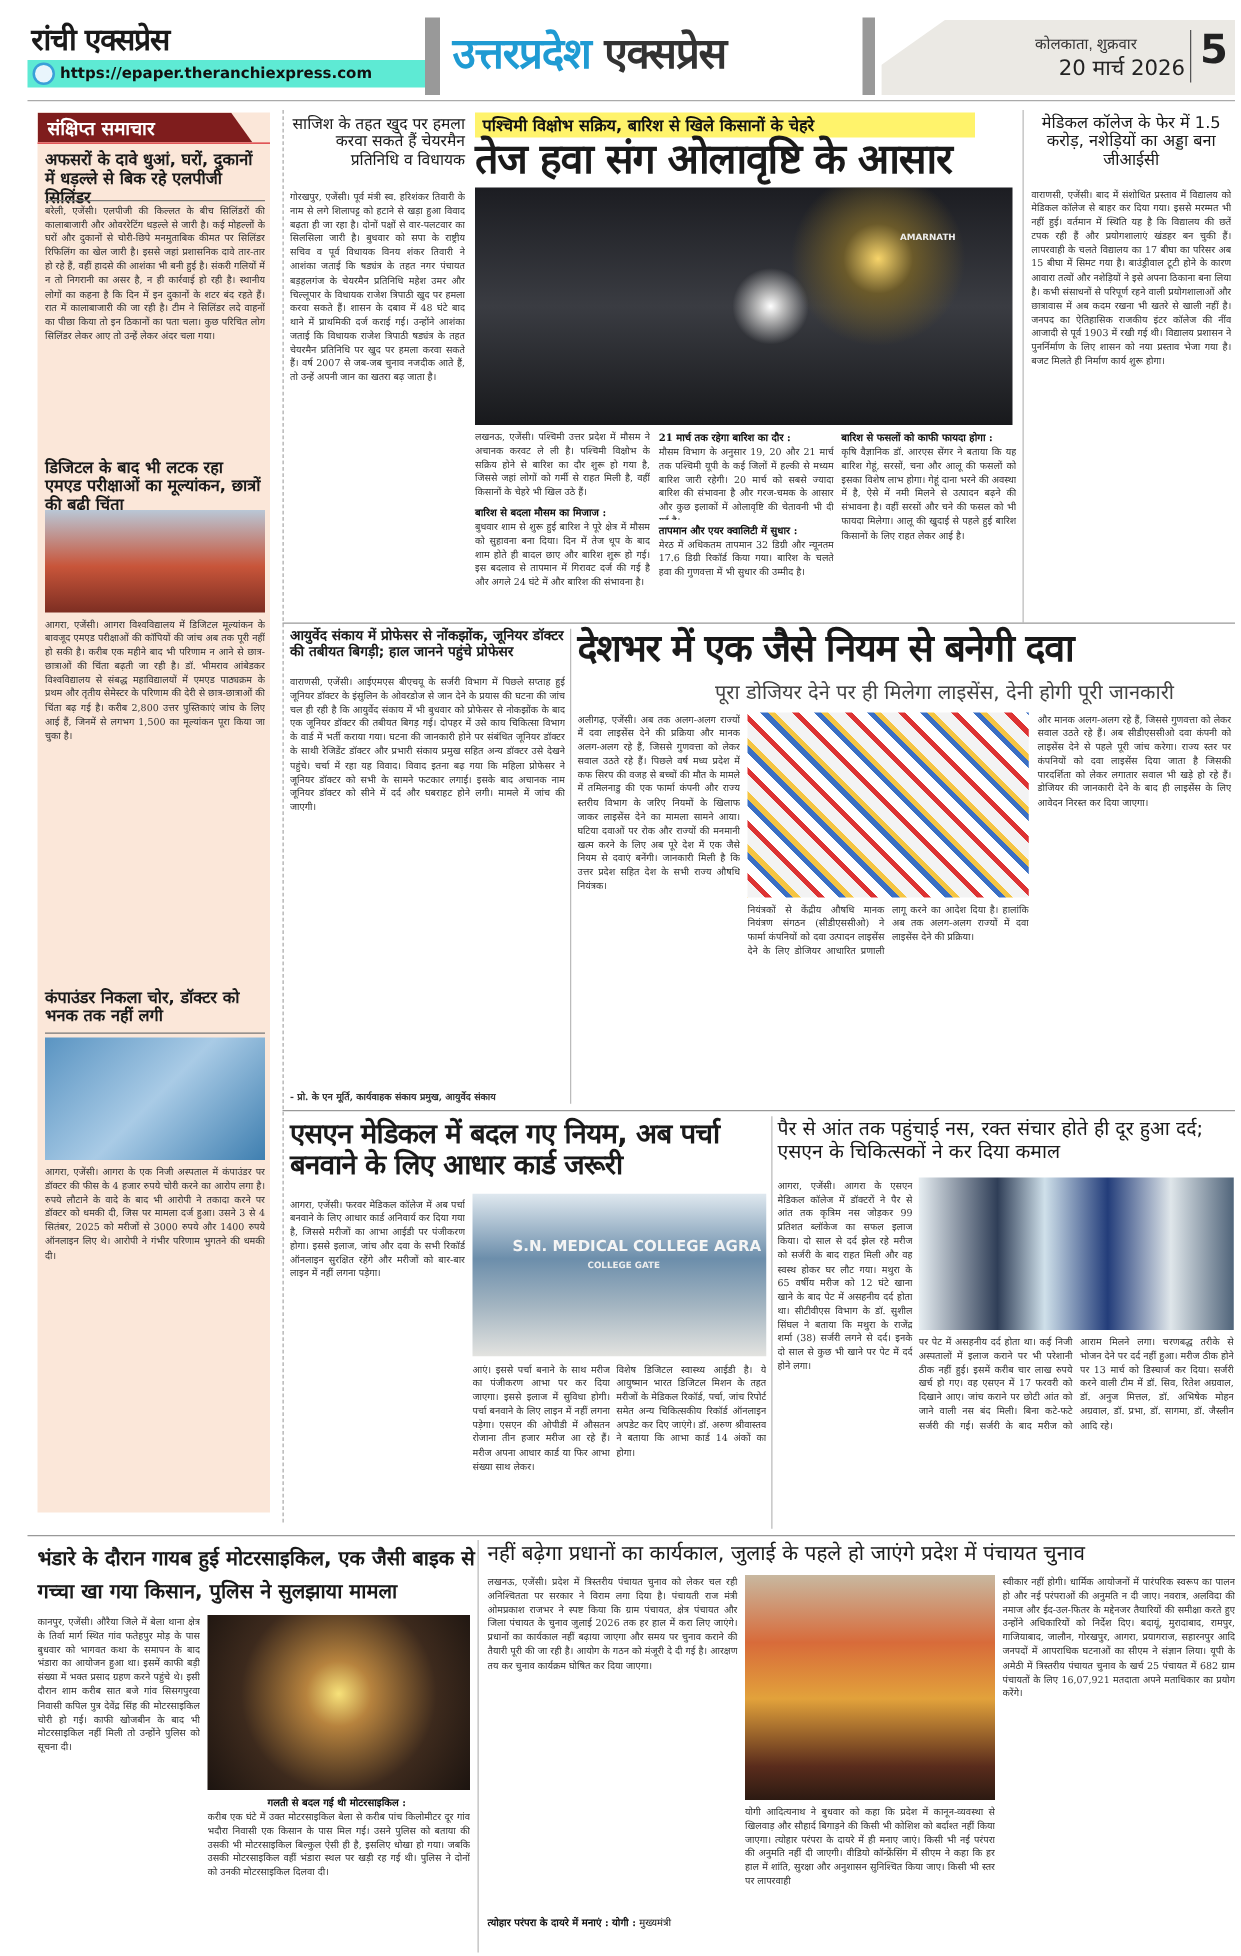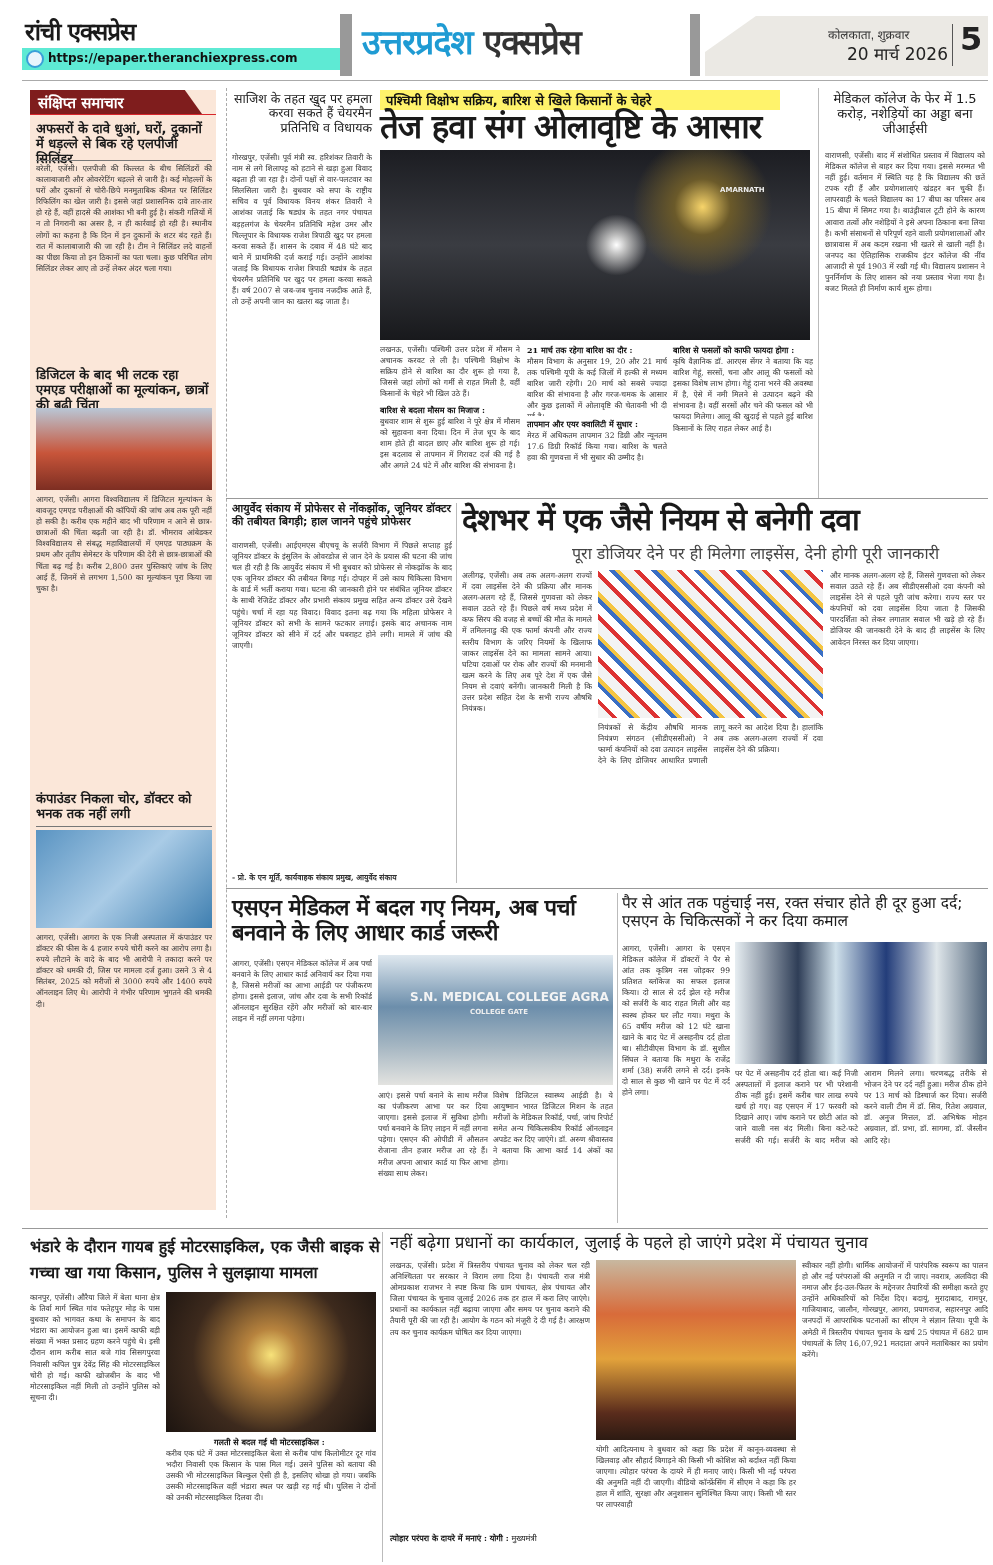--- a/index.html
+++ b/index.html
@@ -91,21 +91,21 @@
 <div class="abs hd" style="left:462px;top:503px;width:520px;font-size:30px;letter-spacing:-1px">देशभर में एक जैसे नियम से बनेगी दवा</div>
 <div class="abs hd" style="left:572px;top:545px;width:420px;font-size:16px;color:#444;font-weight:400">पूरा डोजियर देने पर ही मिलेगा लाइसेंस, देनी होगी पूरी जानकारी</div>
 <div class="abs bt" style="left:462px;top:570px;width:130px;height:310px">अलीगढ़, एजेंसी। अब तक अलग-अलग राज्यों में दवा लाइसेंस देने की प्रक्रिया और मानक अलग-अलग रहे हैं, जिससे गुणवत्ता को लेकर सवाल उठते रहे हैं। पिछले वर्ष मध्य प्रदेश में कफ सिरप की वजह से बच्चों की मौत के मामले में तमिलनाडु की एक फार्मा कंपनी और राज्य स्तरीय विभाग के जरिए नियमों के खिलाफ जाकर लाइसेंस देने का मामला सामने आया। घटिया दवाओं पर रोक और राज्यों की मनमानी खत्म करने के लिए अब पूरे देश में एक जैसे नियम से दवाएं बनेंगी। जानकारी मिली है कि उत्तर प्रदेश सहित देश के सभी राज्य औषधि नियंत्रक।</div>
 <div class="abs" style="left:598px;top:570px;width:225px;height:148px;background:repeating-linear-gradient(45deg,#f3f3f3 0 10px,#d33 10px 14px,#fff 14px 22px,#3a6fc4 22px 26px,#f5c542 26px 30px)"></div>
 <div class="abs bt" style="left:598px;top:722px;width:225px;height:160px;column-count:2;column-gap:6px">नियंत्रकों से केंद्रीय औषधि मानक नियंत्रण संगठन (सीडीएससीओ) ने फार्मा कंपनियों को दवा उत्पादन लाइसेंस देने के लिए डोजियर आधारित प्रणाली लागू करने का आदेश दिया है। हालांकि अब तक अलग-अलग राज्यों में दवा लाइसेंस देने की प्रक्रिया।</div>
 <div class="abs bt" style="left:830px;top:570px;width:155px;height:312px">और मानक अलग-अलग रहे हैं, जिससे गुणवत्ता को लेकर सवाल उठते रहे हैं। अब सीडीएससीओ दवा कंपनी को लाइसेंस देने से पहले पूरी जांच करेगा। राज्य स्तर पर कंपनियों को दवा लाइसेंस दिया जाता है जिसकी पारदर्शिता को लेकर लगातार सवाल भी खड़े हो रहे हैं। डोजियर की जानकारी देने के बाद ही लाइसेंस के लिए आवेदन निरस्त कर दिया जाएगा।</div>
 
 <div class="abs" style="left:226px;top:888px;width:762px;height:1px;background:#999"></div>
 
 <div class="abs hd" style="left:232px;top:895px;width:380px;font-size:22px;letter-spacing:-0.5px">एसएन मेडिकल में बदल गए नियम, अब पर्चा बनवाने के लिए आधार कार्ड जरूरी</div>
-<div class="abs bt" style="left:232px;top:958px;width:140px;height:130px">आगरा, एजेंसी। एसएन मेडिकल कॉलेज में अब पर्चा बनवाने के लिए आधार कार्ड अनिवार्य कर दिया गया है, जिससे मरीजों का आभा आईडी पर पंजीकरण होगा। इससे इलाज, जांच और दवा के सभी रिकॉर्ड ऑनलाइन सुरक्षित रहेंगे और मरीजों को बार-बार लाइन में नहीं लगना पड़ेगा।</div>
+<div class="abs bt" style="left:232px;top:958px;width:140px;height:130px">आगरा, एजेंसी। फरवर मेडिकल कॉलेज में अब पर्चा बनवाने के लिए आधार कार्ड अनिवार्य कर दिया गया है, जिससे मरीजों का आभा आईडी पर पंजीकरण होगा। इससे इलाज, जांच और दवा के सभी रिकॉर्ड ऑनलाइन सुरक्षित रहेंगे और मरीजों को बार-बार लाइन में नहीं लगना पड़ेगा।</div>
 <div class="abs" style="left:378px;top:955px;width:235px;height:130px;background:linear-gradient(180deg,#dfe8ef,#6c8eab 40%,#a5b6c2 70%,#e3e3e0)"></div>
 <div class="abs" style="left:410px;top:990px;font-family:'DejaVu Sans',sans-serif;font-weight:700;font-size:12px;color:#f4f4f4">S.N. MEDICAL COLLEGE AGRA</div>
 <div class="abs" style="left:470px;top:1008px;font-family:'DejaVu Sans',sans-serif;font-weight:700;font-size:7px;color:#eee">COLLEGE GATE</div>
 <div class="abs bt" style="left:378px;top:1090px;width:110px;height:130px">आएं। इससे पर्चा बनाने के साथ मरीज का पंजीकरण आभा पर कर दिया जाएगा। इससे इलाज में सुविधा होगी। पर्चा बनवाने के लिए लाइन में नहीं लगना पड़ेगा। एसएन की ओपीडी में औसतन रोजाना तीन हजार मरीज आ रहे हैं। मरीज अपना आधार कार्ड या फिर आभा संख्या साथ लेकर।</div>
 <div class="abs bt" style="left:493px;top:1090px;width:120px;height:130px">विशेष डिजिटल स्वास्थ्य आईडी है। ये आयुष्मान भारत डिजिटल मिशन के तहत मरीजों के मेडिकल रिकॉर्ड, पर्चा, जांच रिपोर्ट समेत अन्य चिकित्सकीय रिकॉर्ड ऑनलाइन अपडेट कर दिए जाएंगे। डॉ. अरुण श्रीवास्तव ने बताया कि आभा कार्ड 14 अंकों का होगा।</div>
 
 <div class="abs vline" style="left:617px;top:893px;height:330px"></div>
 <div class="abs hd" style="left:622px;top:895px;width:365px;font-size:15.5px;font-weight:400;text-align:left">पैर से आंत तक पहुंचाई नस, रक्त संचार होते ही दूर हुआ दर्द; एसएन के चिकित्सकों ने कर दिया कमाल</div>
 <div class="abs bt" style="left:622px;top:943px;width:108px;height:280px">आगरा, एजेंसी। आगरा के एसएन मेडिकल कॉलेज में डॉक्टरों ने पैर से आंत तक कृत्रिम नस जोड़कर 99 प्रतिशत ब्लॉकेज का सफल इलाज किया। दो साल से दर्द झेल रहे मरीज को सर्जरी के बाद राहत मिली और वह स्वस्थ होकर घर लौट गया। मथुरा के 65 वर्षीय मरीज को 12 घंटे खाना खाने के बाद पेट में असहनीय दर्द होता था। सीटीवीएस विभाग के डॉ. सुशील सिंघल ने बताया कि मथुरा के राजेंद्र शर्मा (38) सर्जरी लगने से दर्द। इनके दो साल से कुछ भी खाने पर पेट में दर्द होने लगा।</div>
 <div class="abs" style="left:735px;top:942px;width:252px;height:122px;background:linear-gradient(90deg,#e7eef2,#2f3e57 25%,#cfe0ea 40%,#233d7a 60%,#dfe6ea 80%,#50647a)"></div>

